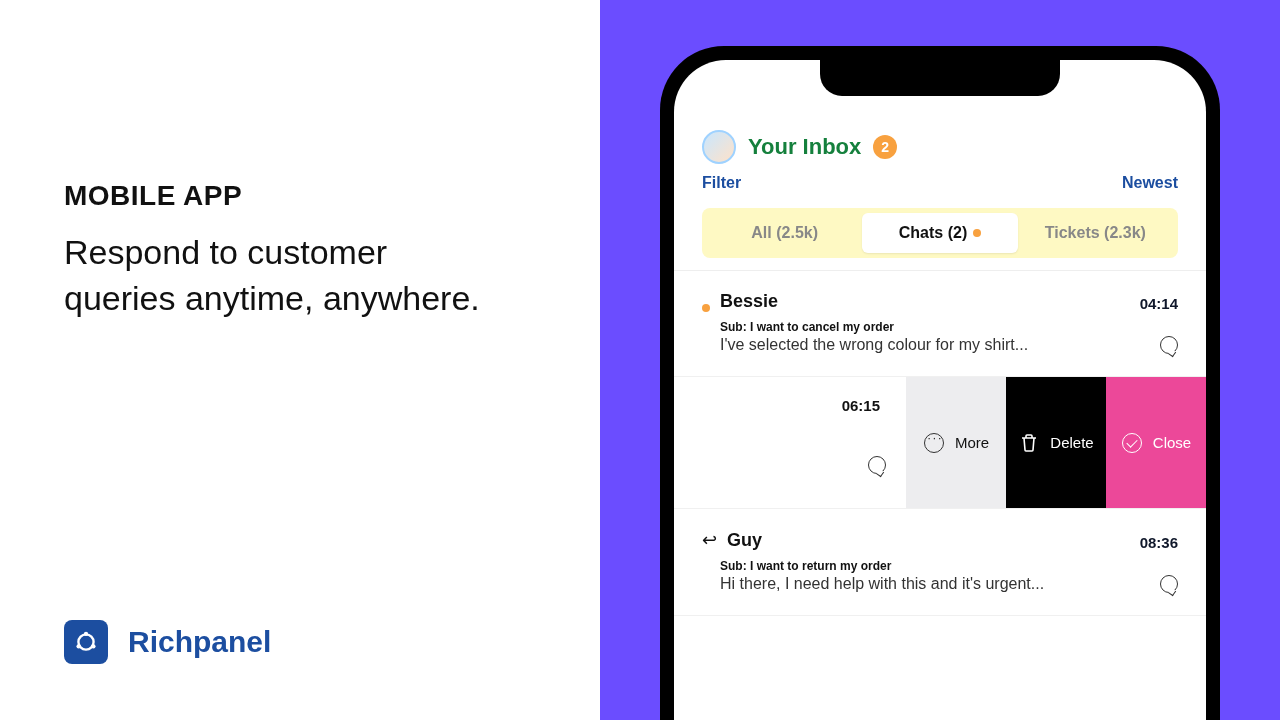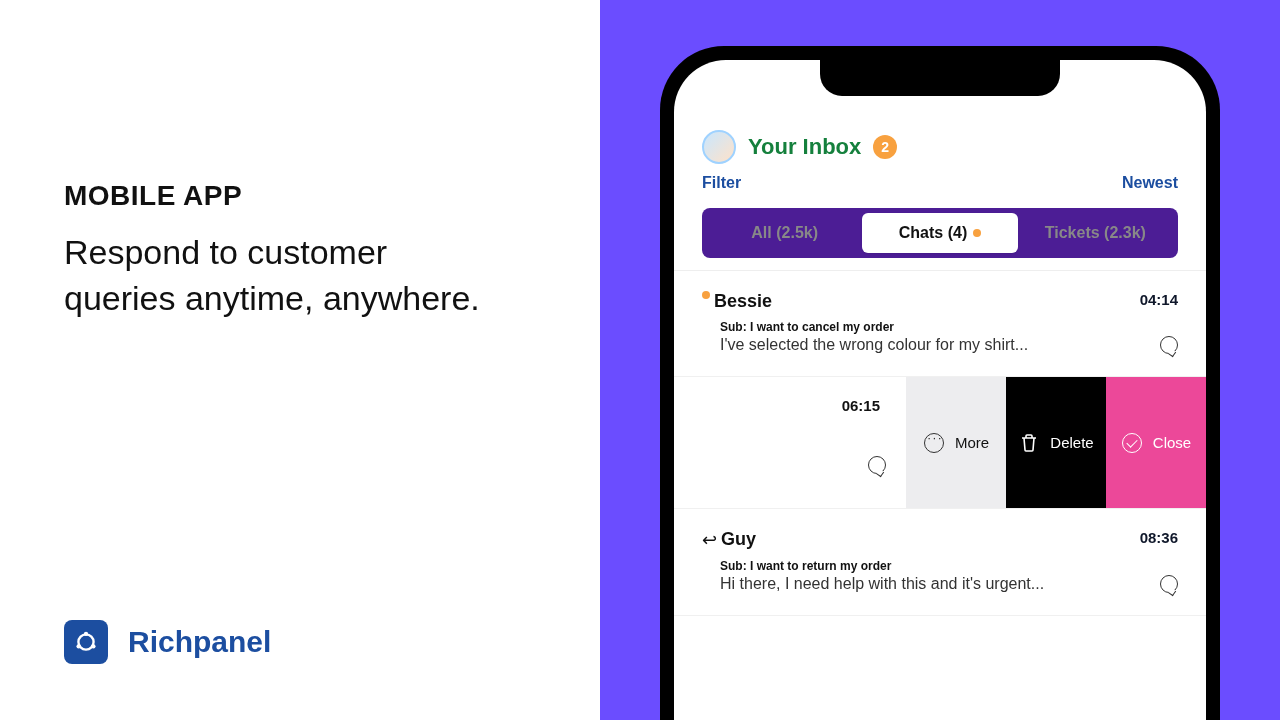--- a/index.html
+++ b/index.html
@@ -104,21 +104,21 @@
     background: #f8a13f; color:#fff;
     font-size: 14px; font-weight:700;
     display:inline-flex; align-items:center; justify-content:center;
   }
   .filterrow {
     display: flex; justify-content: space-between;
     color: #1c4ea0; font-weight:600; font-size: 16px;
     margin-bottom: 16px;
   }
   .tabs {
-    background: #4c1d95;
+    background: #fef9c3;
     border-radius: 8px;
     padding: 5px;
     display: flex;
     margin-bottom: 12px;
   }
   .tab {
     flex: 1;
     text-align: center;
     padding: 11px 0;
     font-size: 16px;
@@ -135,21 +135,21 @@
   }
   .dot { width:8px; height:8px; border-radius:50%; background:#f8a13f; display:inline-block;}
   .divider { height:1px; background:#eee; margin: 6px -28px 0 -28px; }
   .list { }
   .item {
     padding: 20px 28px 22px 28px;
     border-bottom:1px solid #f0f0f0;
     position: relative;
   }
   .item .row1 {
-    display:flex; align-items:flex-start; gap:4px;
+    display:flex; align-items:flex-end; gap:10px;
     margin-bottom: 8px;
   }
   .item .row1 .spacer { flex:1; }
   .name { font-size:18px; font-weight:700; color:#111; }
   .time { font-size:15px; font-weight:700; color:#0f172a; }
   .sub { font-size:12px; font-weight:700; color:#111; margin-left:18px; margin-bottom:2px; }
   .preview { font-size:16px; color:#333; margin-left:18px; display:flex; align-items:center; gap:10px;}
   .preview .txt { flex:1; }
   .chat-ico {
     width:18px; height:18px; border:1.6px solid #333; border-radius:50%;
@@ -223,21 +223,21 @@
           <div class="inbox-title">Your Inbox</div>
           <div class="badge">2</div>
         </div>
         <div class="filterrow">
           <span>Filter</span>
           <span>Newest</span>
         </div>
         <div class="tabs">
           <div class="tab">All (2.5k)</div>
           <div class="tab active">
-            <span>Chats (4)</span>
+            <span>Chats (2)</span>
             <span class="dot"></span>
           </div>
           <div class="tab">Tickets (2.3k)</div>
         </div>
         <div class="divider"></div>
       </div>
 
       <div class="list">
 
         <div class="item">

